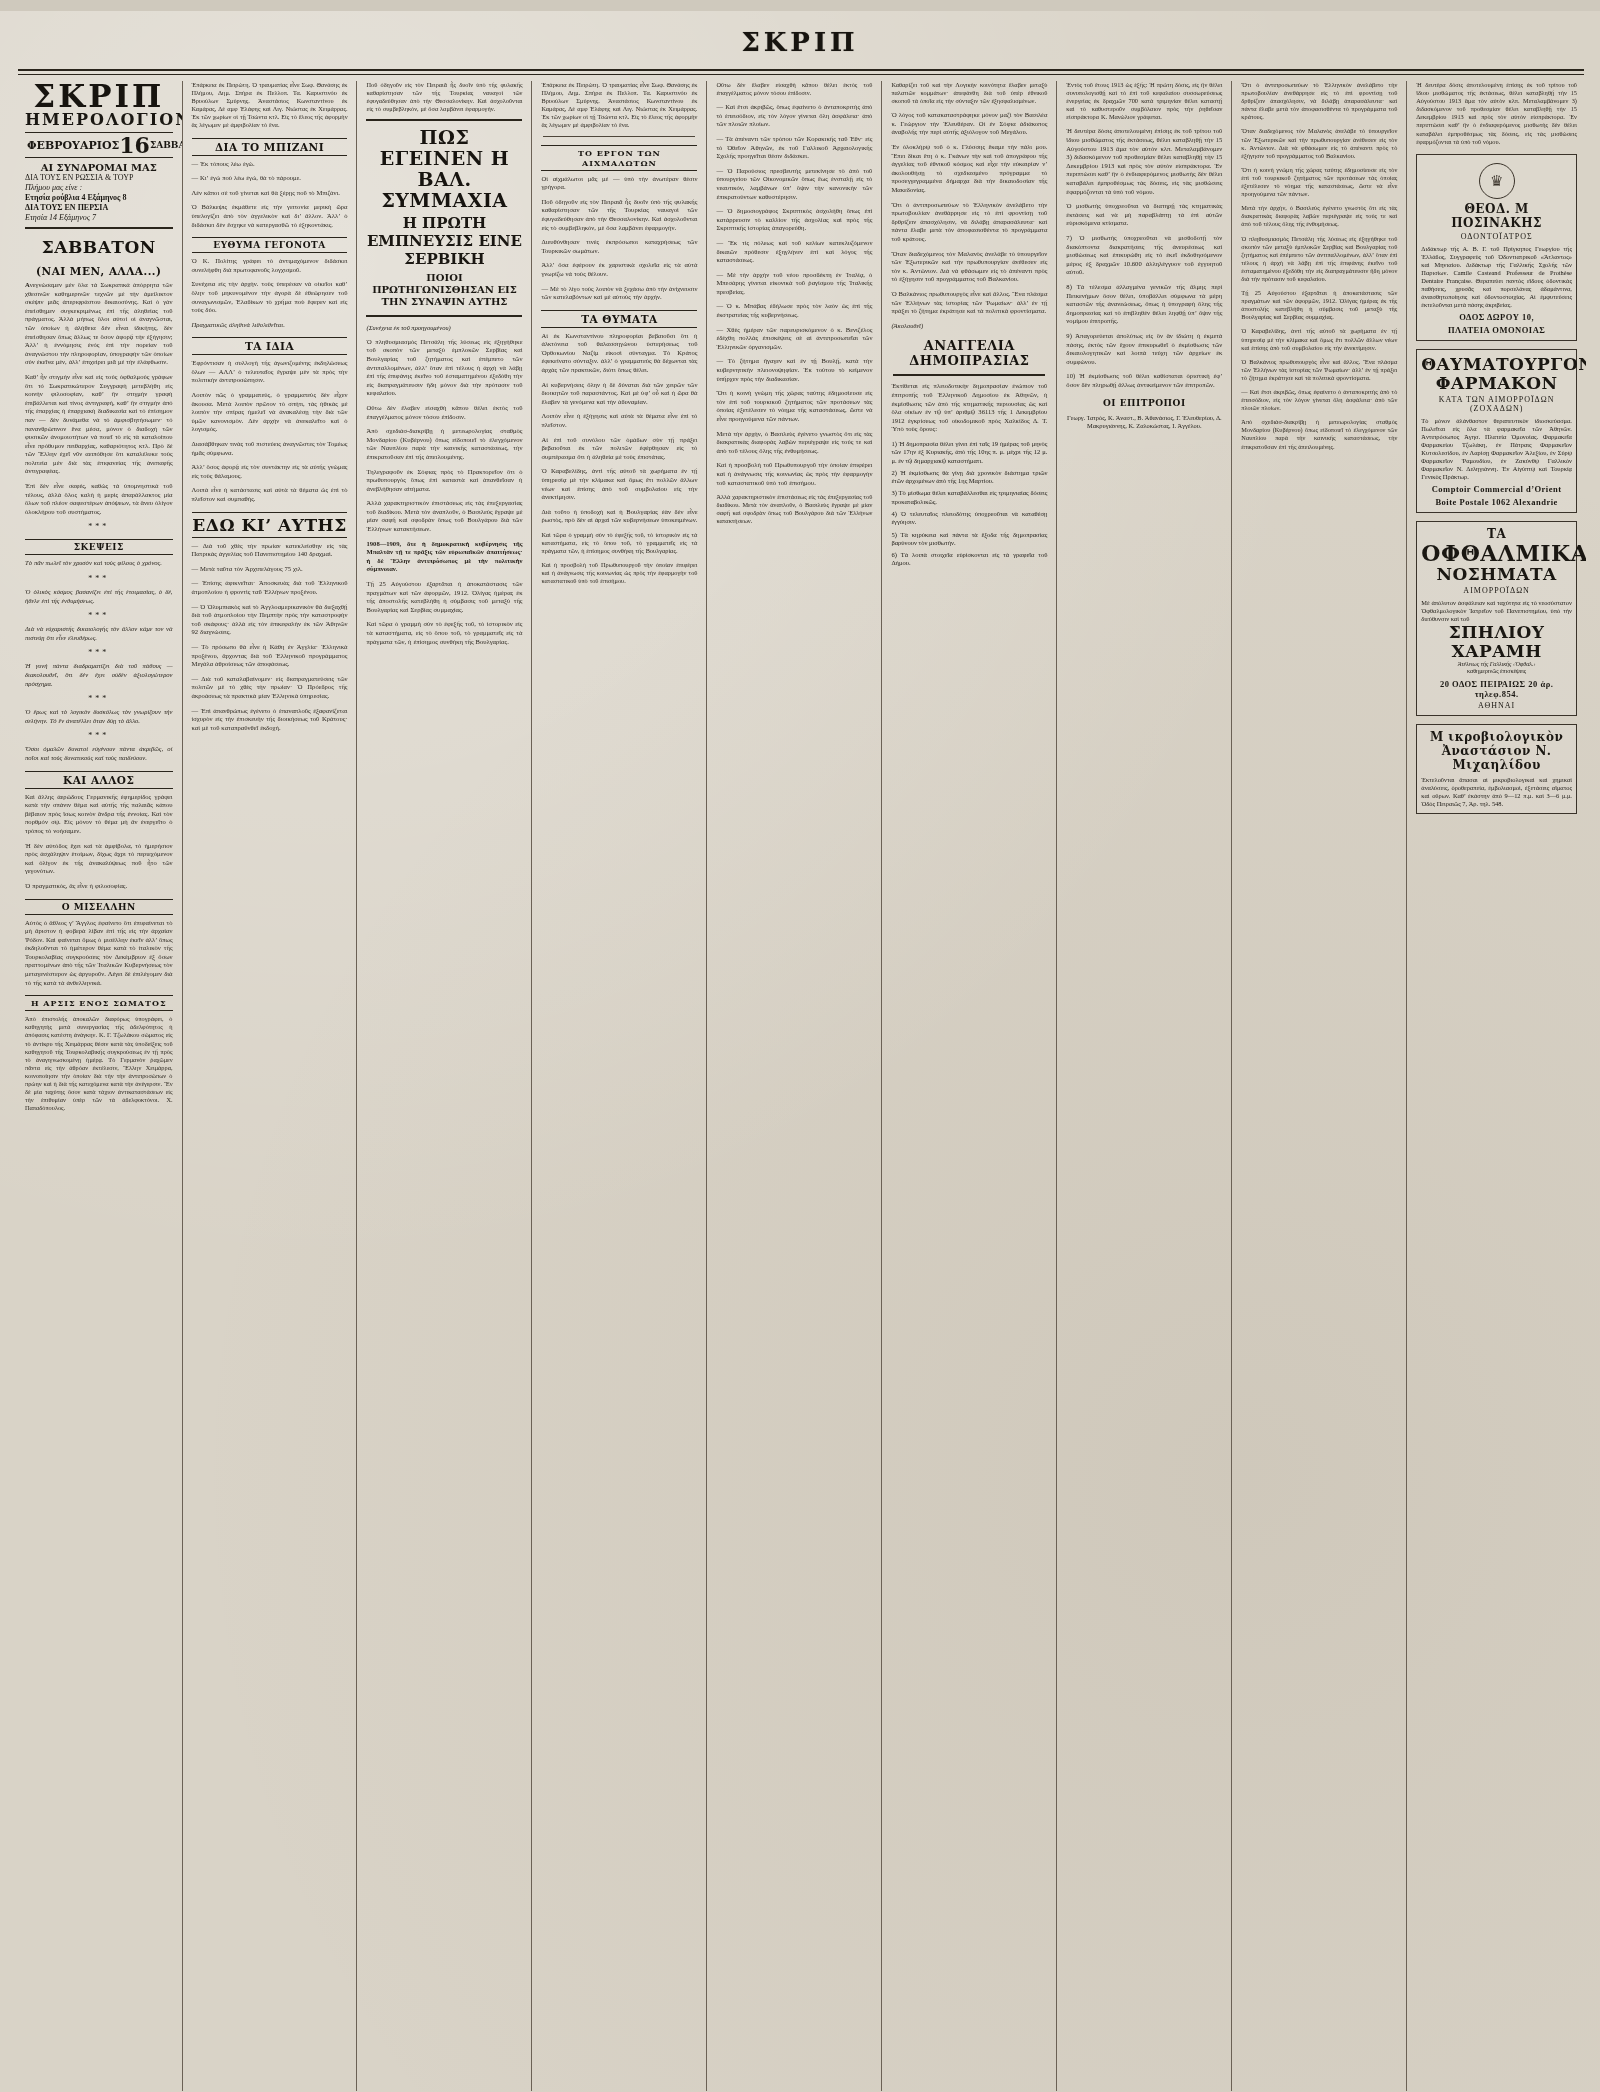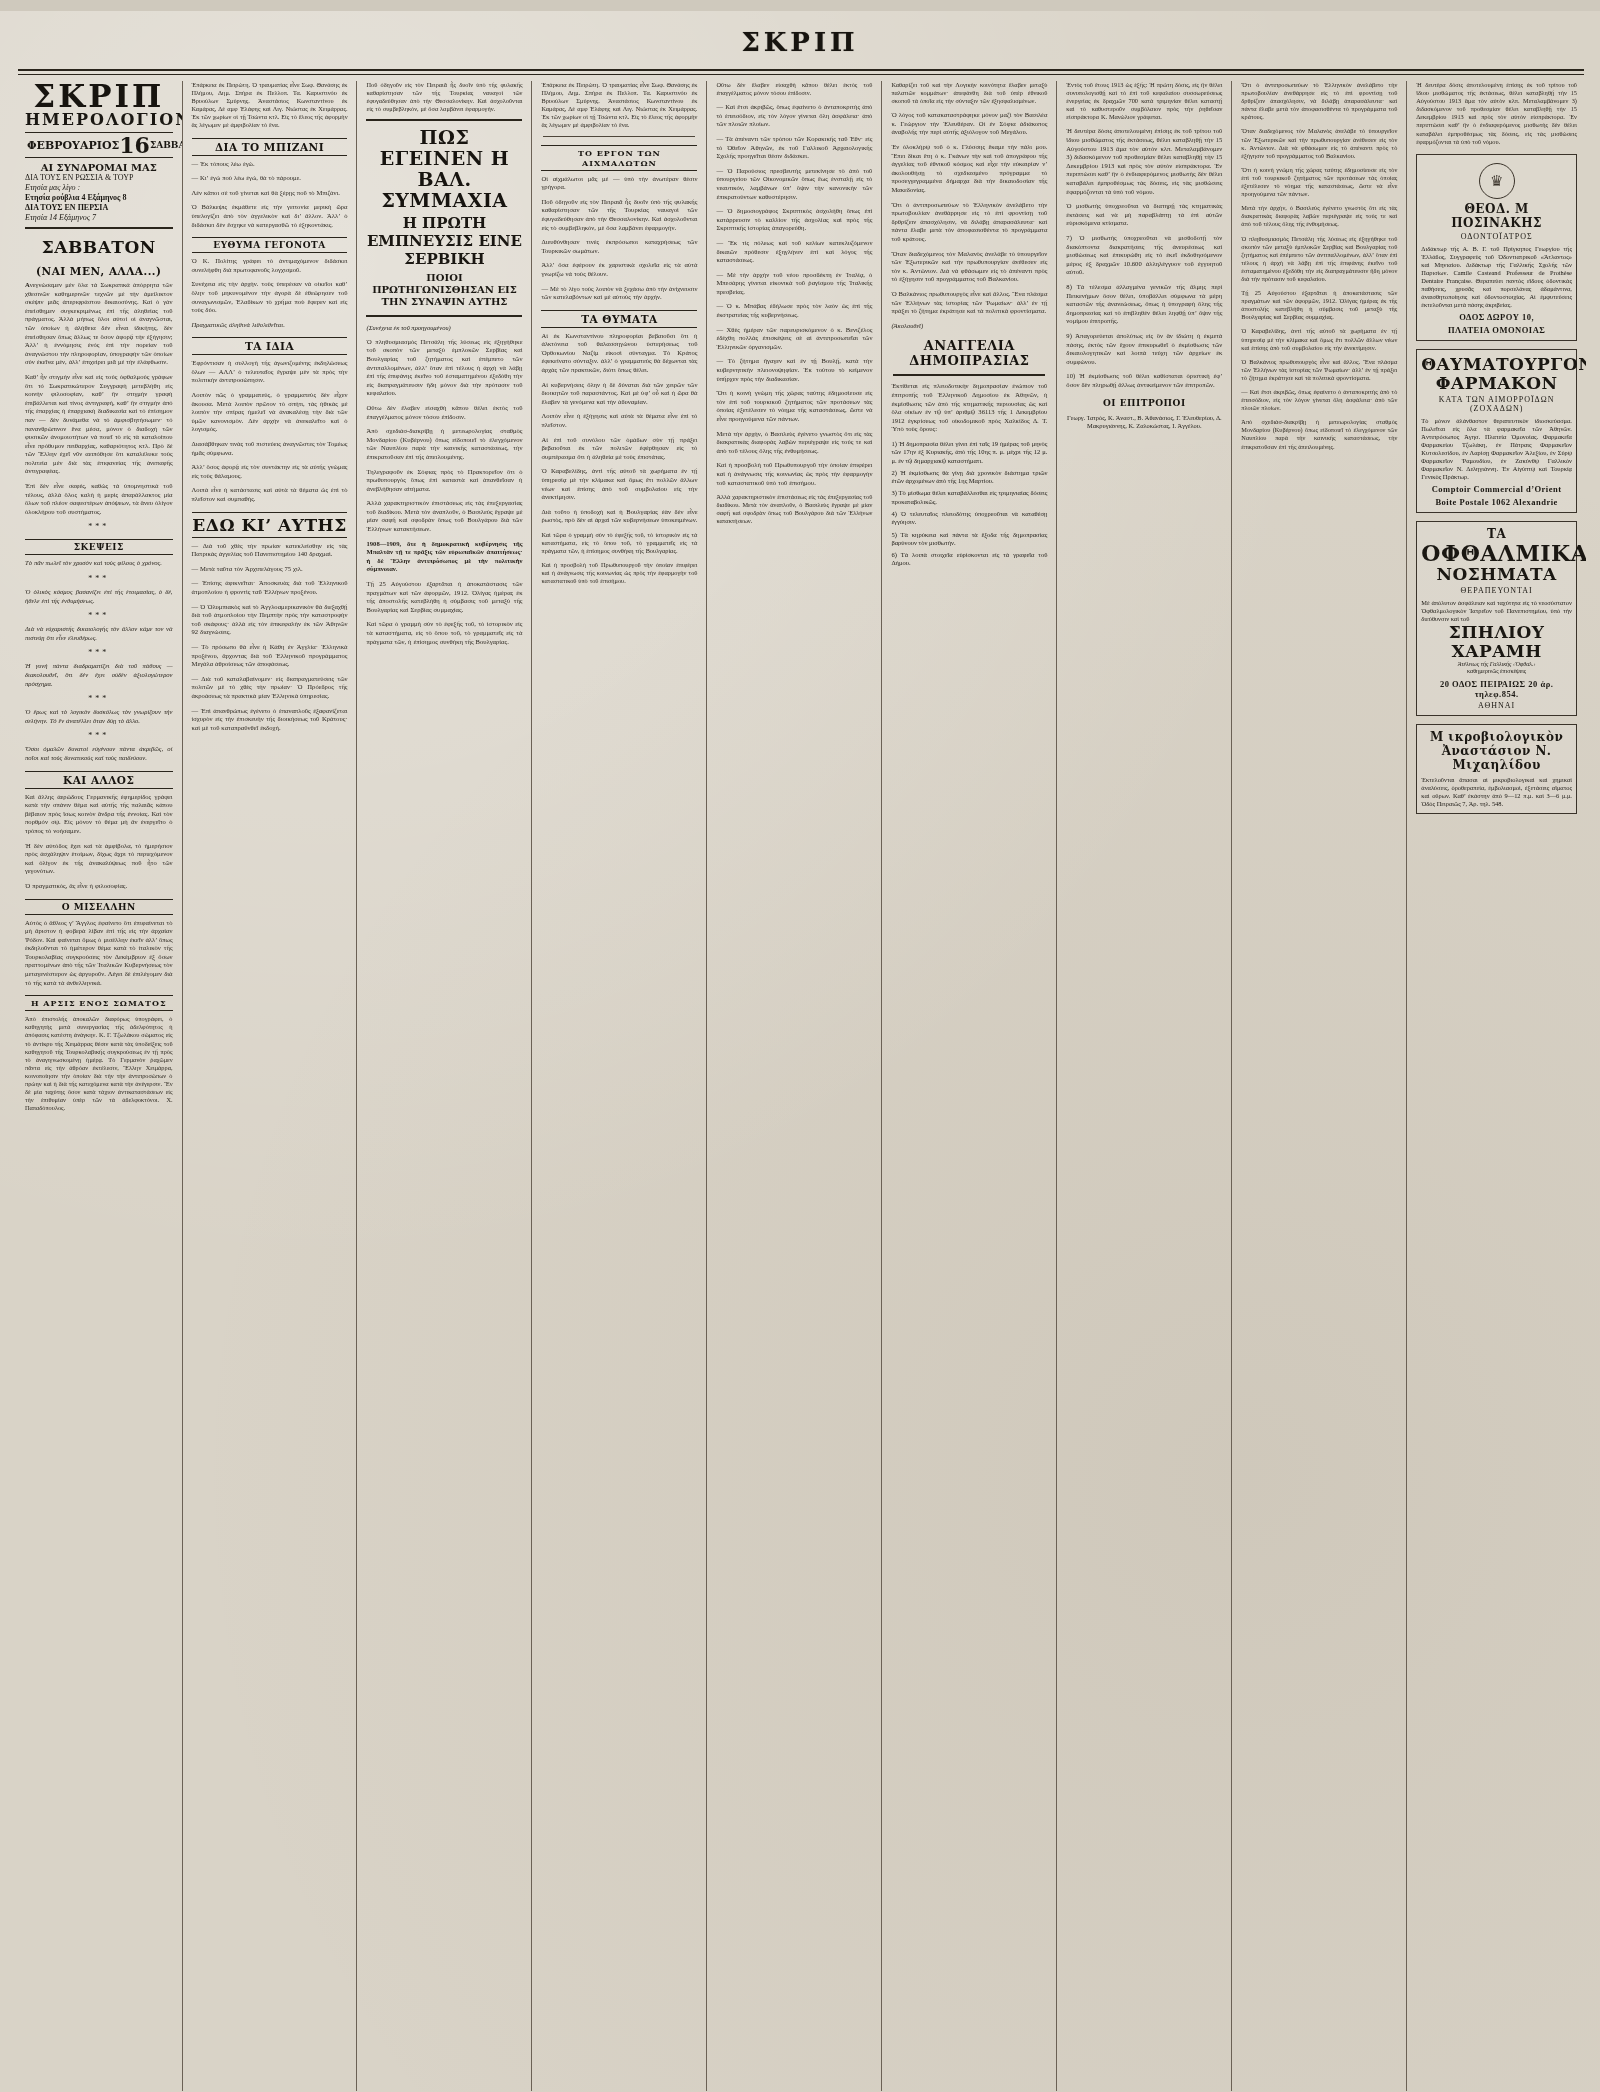--- a/index.html
+++ b/index.html
@@ -198,21 +198,21 @@
       <div class="nameplate">
         <div class="np-skrip">ΣΚΡΙΠ</div>
         <div class="np-hmer">ΗΜΕΡΟΛΟΓΙΟΝ</div>
         <div class="np-daterow">
           <span class="np-month">ΦΕΒΡΟΥΑΡΙΟΣ</span>
           <span class="np-day">16</span>
           <span class="np-year">ΣΑΒΒΑΤΟΝ</span>
         </div>
         <div class="subs-title">ΑΙ ΣΥΝΔΡΟΜΑΙ ΜΑΣ</div>
         <div class="subs-line">ΔΙΑ ΤΟΥΣ ΕΝ ΡΩΣΣΙΑ &amp; ΤΟΥΡ</div>
-        <div class="subs-line italic">Ετησία μας λίγο :</div>
+        <div class="subs-line italic">Πλήμου μας είνε :</div>
         <div class="subs-line bold">Ετησία ρούβλια 4 Εξάμηνος 8</div>
         <div class="subs-line bold">ΔΙΑ ΤΟΥΣ ΕΝ ΠΕΡΣΙΑ</div>
         <div class="subs-line italic">Ετησία 14 Εξάμηνος 7</div>
       </div>
 
       <div class="hdr h1">ΣΑΒΒΑΤΟΝ</div>
       <div class="hdr h3">(ΝΑΙ ΜΕΝ, ΑΛΛΑ...)</div>
       <p class="body-text first">Ανεγνώσαμεν μέν ὅλα τά Σωκρατικά ἀπόρρητα τῶν χθεσινῶν καθημερινῶν τεχνῶν μέ τήν ἀμείλικτον σκέψιν μιᾶς ἀπεριφράστου δικαιοσύνης. Καί ὁ γάν ἐπείσθημεν συγκεκριμένως ἐπί τῆς ἀληθείας τοῦ πράγματος. Ἀλλά μήπως ὅλοι αὐτοί οἱ ἀναγνῶσται, τῶν ὁποίων ἡ ἀλήθεια δέν εἶναι ἰδικήτης, δέν ἐπείσθησαν ὅπως ἄλλως τε ὅσον ἀφορᾷ τήν ἐξήγησιν; Ἀλλ’ ἡ ἐννόμησις ἑνός ἐπὶ τήν πορείαν τοῦ ἀναγνώστου τήν πληροφορίαν, ὑπογραφήν τῶν ὁποίων σύν ἐκεῖνα μέν, ἀλλ’ ἐπιχείρει μιᾶ μέ τήν ἐλάφθωσιν.</p>
       <p class="body-text">Καθ’ ἦν στιγμήν εἶνε καί εἰς τούς ὀφθαλμούς γράφων ὅτι τό Σωκρατικώτερον Συγγραφὴ μετεβλήθη εἰς κοινήν φιλοσοφίαν, καθ’ ἥν στιγμήν γραφὴ ἐπιβάλλεται καί τίνος ἀντιγραφή, καθ’ ἥν στιγμήν ἀπό τῆς ἐπαρχίας ἡ ἐπαρχιακὴ διαδικασία καί τό ἐπίσημον παν — δέν δυνάμεθα νά τό ἀμφισβητήσωμεν· τό πανανθρώπινον ἕνα μέσα, μόνον ὁ διαδοχὴ τῶν φυσικῶν ἀνομοιοτήτων νά ποιεῖ τὸ εἰς τὰ καταλοίπου εἶνε πρόθυμον πειθαρχίας, καθαριότητος κτλ. Πρὸ δέ τῶν Ἕλλην ἐχεῖ νῦν αειπόθησε ὅτι καταλέλυκε τοὺς πολιτεία μέν διὰ τὰς ἐπιφανείας τῆς ἀνεπαφῆς ἀντιγραφέας.</p>
       <p class="body-text">Ἐπὶ δὲν εἶνε σαφές, καθὼς τά ὑπομνηστικά τοῦ τέλους, ἀλλὰ ὅλος καλὴ ἡ μερὶς ἀπαράλλακτος μία ὅλων τοῦ πλέον σαφεστέρων ἀπόψεων, τὰ ἄνευ ὀλίγον ὁλοκλήρου τοῦ συστήματος.</p>
@@ -395,21 +395,21 @@
         <div class="ad-sub">ΚΑΤΑ ΤΩΝ ΑΙΜΟΡΡΟΪΔΩΝ (ΖΟΧΑΔΩΝ)</div>
         <div class="ad-text">Τὸ μόνον ἀλάνθαστον θεραπευτικὸν ἰδιοσκεύασμα. Πωλεῖται εἰς ὅλα τὰ φαρμακεῖα τῶν Ἀθηνῶν. Ἀντιπρόσωπος Ἀγησ. Πλατεία Ὀμονοίας. Φαρμακεῖα Φαρμακείου Τζωλάκη, ἐν Πάτραις Φαρμακεῖον Κυτσολεσίδου, ἐν Λαρίσῃ Φαρμακεῖον Ἀλεξίου, ἐν Σύρῳ Φαρμακεῖον Ῥαμουδίου, ἐν Ζακύνθῳ Γαλλικὸν Φαρμακεῖον Ν. Δεληγιάννη. Ἐν Αἰγύπτῳ καὶ Τουρκίᾳ Γενικὸς Πράκτωρ.</div>
         <div class="ad-addr">Comptoir Commercial d’Orient</div>
         <div class="ad-addr">Boite Postale 1062 Alexandrie</div>
       </div>
 
       <div class="adbox">
         <div class="ad-name">ΤΑ</div>
         <div class="ad-name huge">ΟΦΘΑΛΜΙΚΑ</div>
         <div class="ad-name big">ΝΟΣΗΜΑΤΑ</div>
-        <div class="ad-sub">ΘΕΡΑΠΕΥΟΝΤΑΙ</div>
+        <div class="ad-sub">ΑΙΜΟΡΡΟΪΔΩΝ</div>
         <div class="ad-text">Μὲ ἀπόλυτον ἀσφάλειαν καὶ ταχύτητα εἰς τὸ νεοσύστατον Ὀφθαλμολογικὸν Ἰατρεῖον τοῦ Πανεπιστημίου, ὑπὸ τὴν διεύθυνσιν καὶ τοῦ</div>
         <div class="ad-name big">ΣΠΗΛΙΟΥ ΧΑΡΑΜΗ</div>
         <div class="tiny italic">Ἀτέλειως τῆς Γαλλικῆς ‹Ὀφθαλ.›</div>
         <div class="tiny">καθημερινῶς ἐπισκέψεις</div>
         <div class="ad-addr">20 ΟΔΟΣ ΠΕΙΡΑΙΩΣ 20 ἀρ. τηλεφ.854.</div>
         <div class="ad-sub">ΑΘΗΝΑΙ</div>
       </div>
 
       <div class="adbox">
         <div class="ad-name">Μ ικροβιολογικὸν Ἀναστάσιον Ν. Μιχαηλίδου</div>

